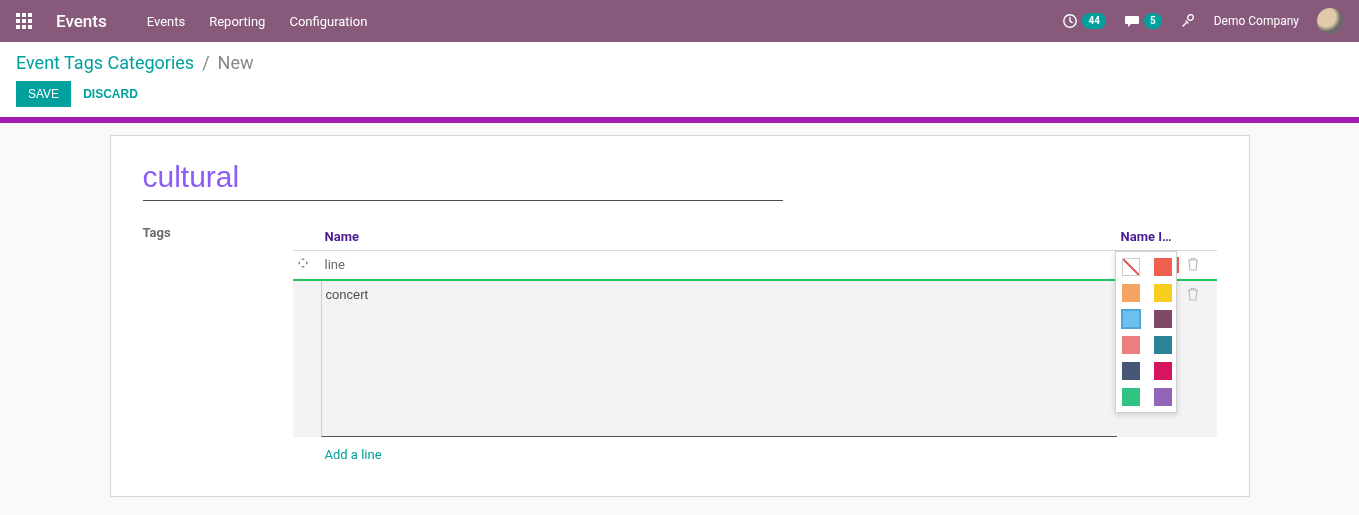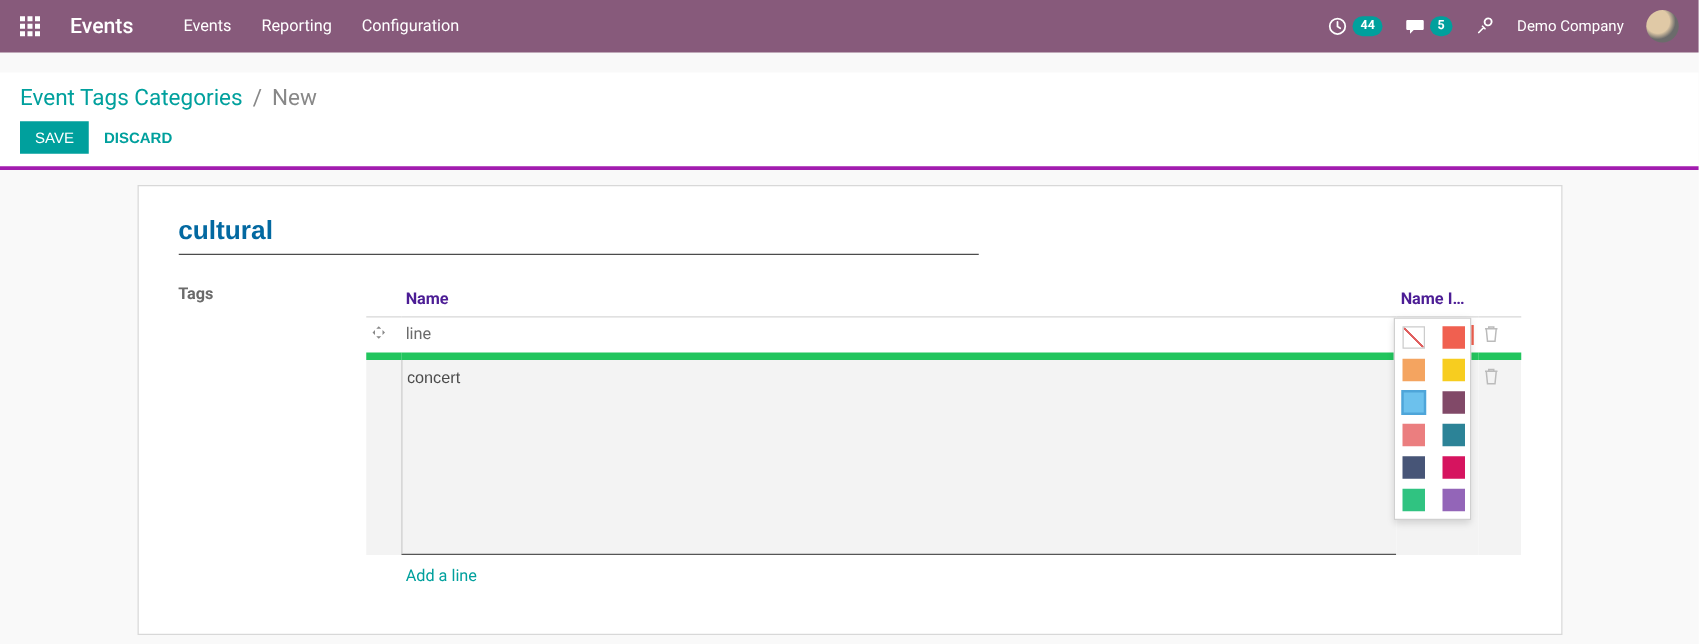--- a/index.html
+++ b/index.html
@@ -29,56 +29,56 @@
   .sys-item { display: flex; align-items: flex-start; gap: 4px; cursor: pointer; position: relative; }
   .badge {
     background: #00a09d; color: #fff; font-size: 10px; font-weight: 700;
     border-radius: 9px; padding: 1px 6px; line-height: 14px;
   }
   .icon-clock, .icon-chat, .icon-tools { display:inline-flex; align-items:center; justify-content:center; }
   .company-name { font-size: 12px; }
   .avatar { width: 26px; height: 26px; border-radius: 50%; background: radial-gradient(circle at 35% 35%, #e0c9a6 0 40%, #6b6b6b 60%); }
 
   
-  .control-panel { background: #fff; border-bottom: 3px solid #a21caf; padding: 10px 16px 10px 16px; margin-top: 16px; }
+  .control-panel { background: #fff; border-bottom: 6px solid #a21caf; padding: 10px 16px 10px 16px; }
   .breadcrumb { font-size: 18px; color: #6b6b6b; display: flex; gap: 8px; align-items: baseline; margin-bottom: 8px; }
   .breadcrumb a { color: #00a09d; text-decoration: none; }
   .breadcrumb .sep { color: #888; }
   .breadcrumb .current { color: #888; }
   .cp-buttons { display: flex; align-items: center; gap: 12px; }
   .btn-save {
     background: #00a09d; color: #fff; border: none; padding: 6px 12px;
     font-weight: 400; font-size: 12px; cursor: pointer; text-transform: uppercase;
   }
   .btn-discard {
     background: transparent; color: #00a09d; border: none; font-weight: 700;
     font-size: 12px; cursor: pointer; text-transform: uppercase;
   }
 
   
   .sheet-wrap { display: flex; justify-content: center; padding: 12px 0 20px; }
   .sheet { background: #fff; border: 1px solid #d8d8d8; width: 1140px; min-height: 360px; padding: 22px 32px 30px; }
   .title-input {
-    font-size: 21px; font-weight: 700; border: none; border-bottom: 1px solid #4c4c4c;
-    width: 640px; padding: 2px 0 6px; outline: none; color: #0369a1;
+    font-size: 30px; font-weight: 400; border: none; border-bottom: 1px solid #4c4c4c;
+    width: 640px; padding: 2px 0 6px; outline: none; color: #8b5cf6;
   }
 
   .field-row { display: flex; margin-top: 22px; }
   .field-label { width: 150px; font-weight: 700; color: #6b6b6b; font-size: 13px; padding-top: 2px; }
   .field-body { flex: 1; }
 
   
   .tbl { border-collapse: collapse; width: 100%; table-layout: fixed; }
   .tbl th { text-align: left; font-weight: 700; color: #4c1d95; padding: 6px 4px; font-size: 13px; }
   .tbl th.colname { }
   .tbl th.colcolor { width: 66px; white-space: nowrap; overflow: hidden; text-overflow: ellipsis; }
   .tbl th.coldel { width: 34px; }
   .tbl th.colhandle { width: 28px; }
 
-  .tbl tr.row-data td { padding: 6px 4px; border-top: 6px solid #22c55e; vertical-align: top; position: relative; }
+  .tbl tr.row-data td { padding: 6px 4px; border-top: 2px solid #22c55e; vertical-align: top; position: relative; }
   .tbl tr.row-data:first-of-type td { border-top: 1px solid #d8d8d8; }
   .handle { color: #888; cursor: grab; text-align: center; }
   .txt { color: #6b6b6b; }
   .swatch { width: 16px; height: 16px; border-radius: 0; margin-left: auto; }
   .del-btn { color: #bbb; cursor: pointer; text-align: center; }
 
   .row-editing { position: relative; }
   .row-editing td { background: #f3f3f3; border-top: 1px solid #d0d0d0; }
   .editing-name { border: none; background: transparent; width: 100%; outline: none; font-size: 13px; color: #4c4c4c; }
   .editing-area {

